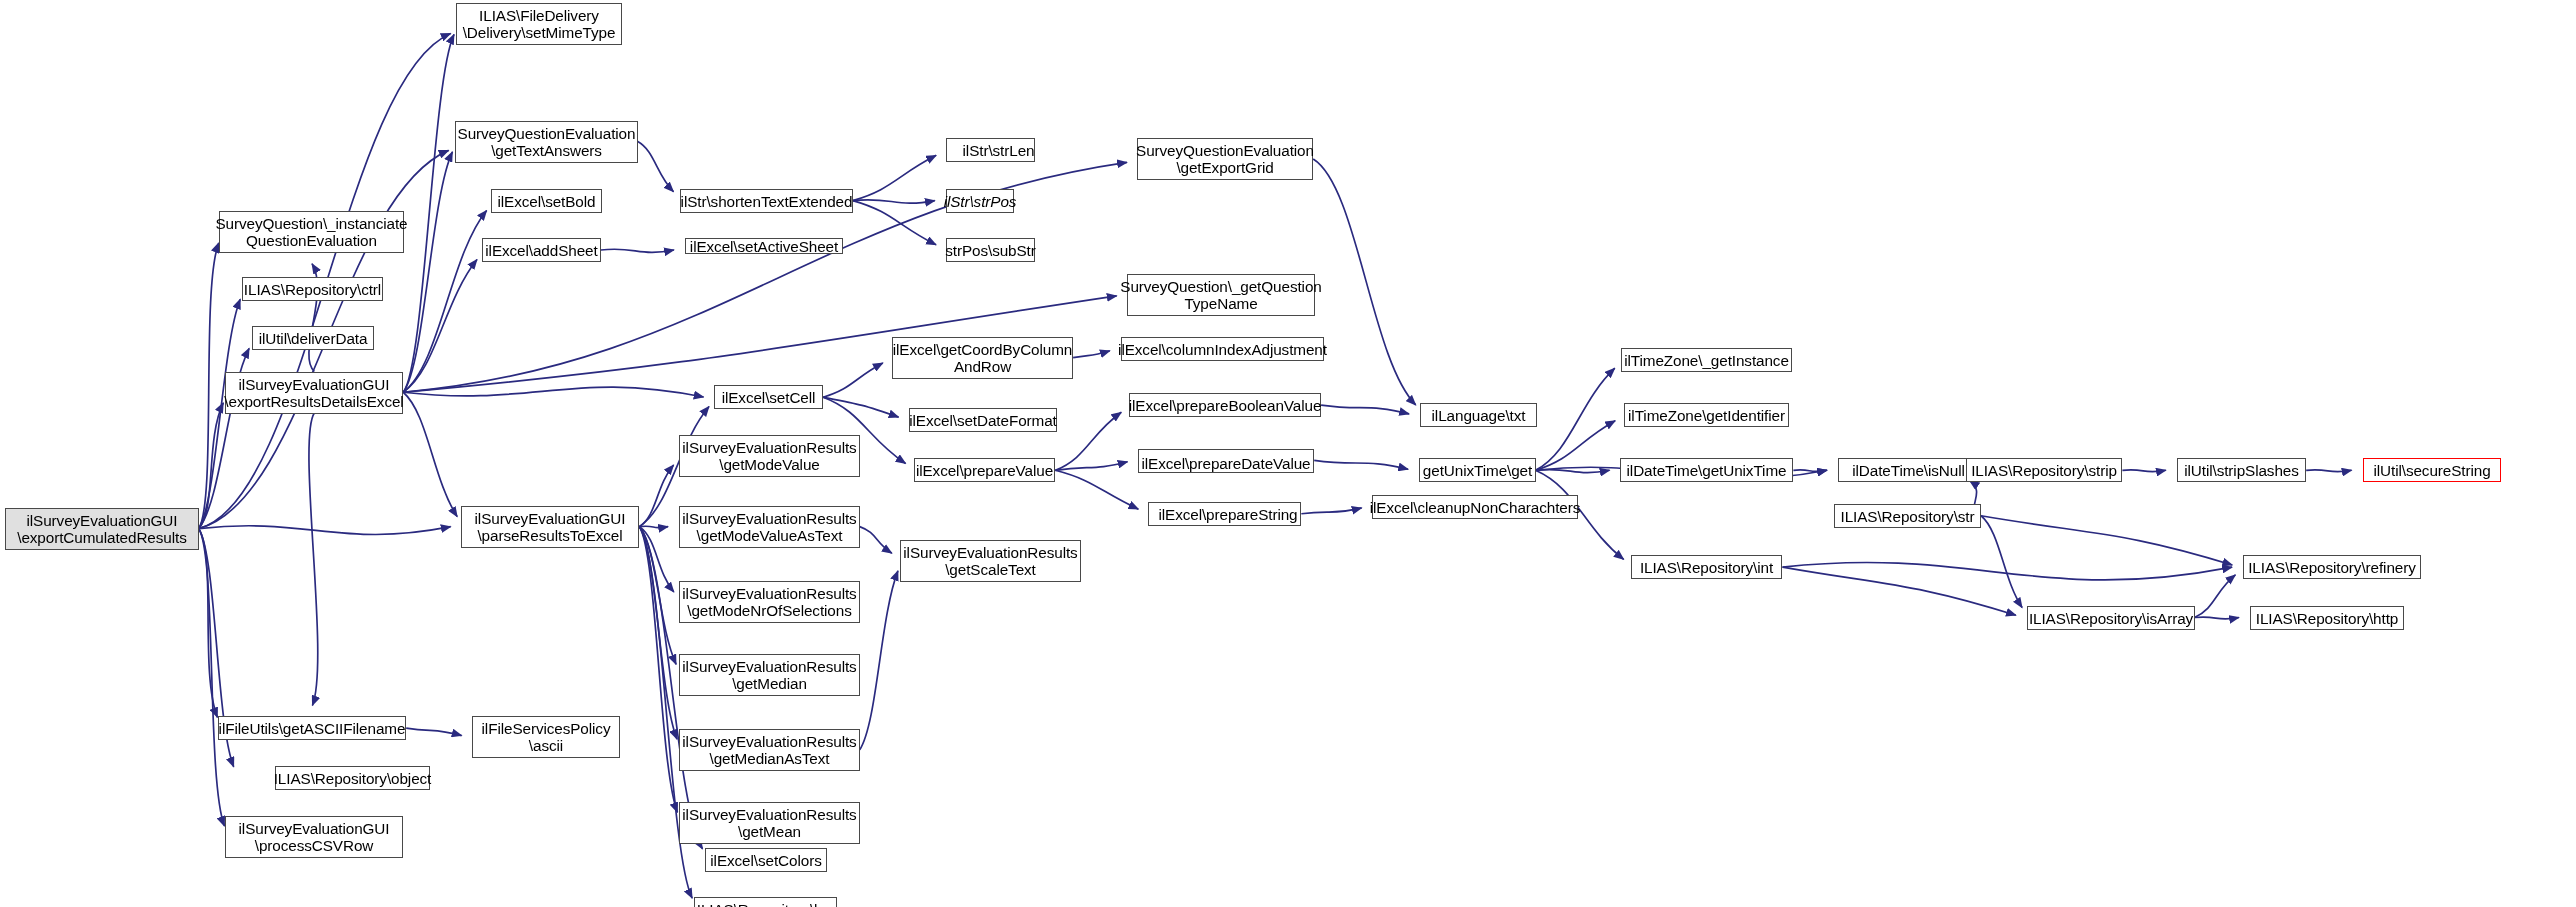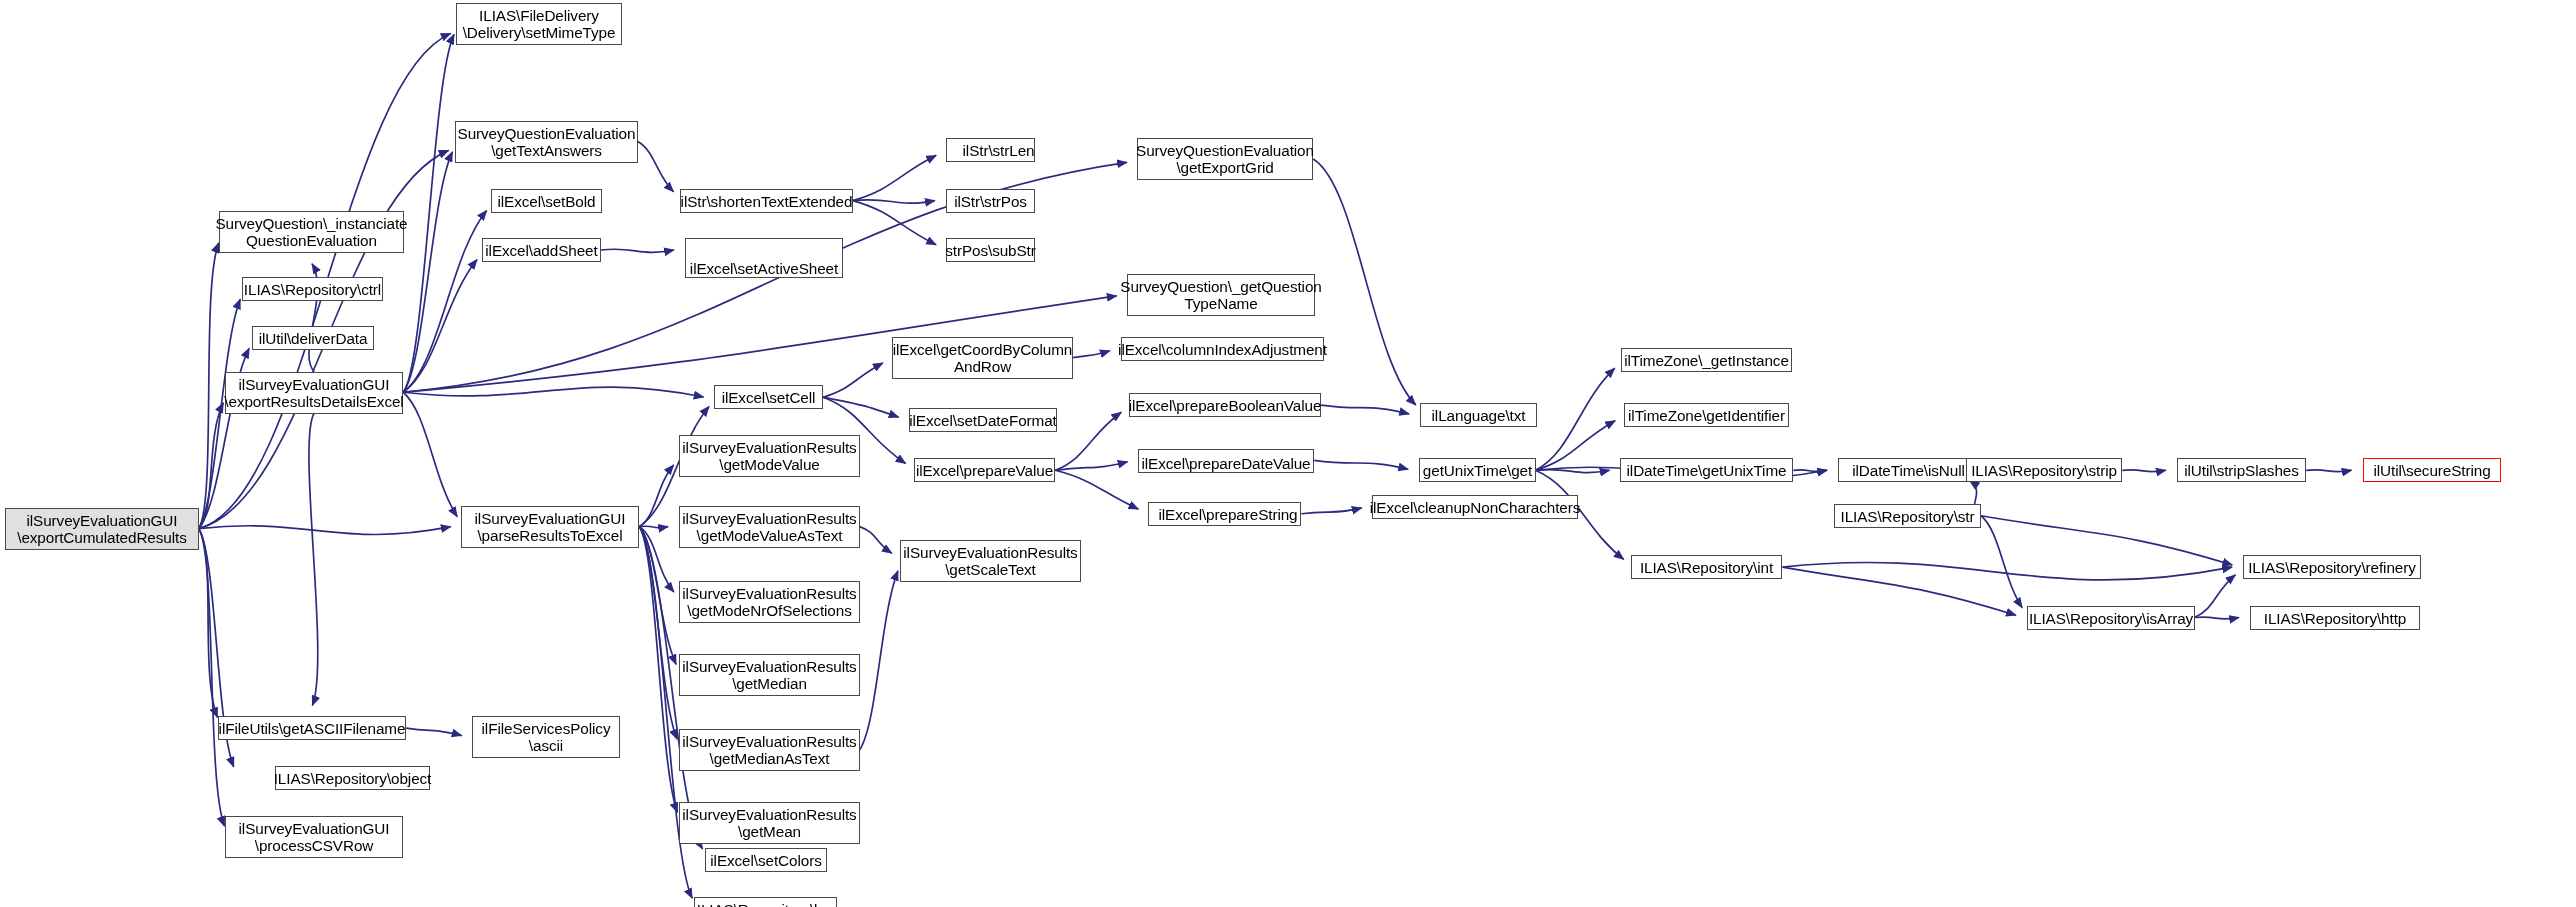--- a/index.html
+++ b/index.html
@@ -129,24 +129,24 @@
   <div id="nodes">
       <div class="node root" style="left: 5px; top: 508px; width: 194px; height: 42px;"><span>ilSurveyEvaluationGUI
 \exportCumulatedResults</span></div>
       <div class="node" style="left: 456px; top: 3px; width: 166px; height: 42px;"><span>ILIAS\FileDelivery
 \Delivery\setMimeType</span></div>
       <div class="node" style="left: 455px; top: 121px; width: 183px; height: 42px;"><span>SurveyQuestionEvaluation
 \getTextAnswers</span></div>
       <div class="node" style="left: 1137px; top: 138px; width: 176px; height: 42px;"><span>SurveyQuestionEvaluation
 \getExportGrid</span></div>
       <div class="node" style="left: 946px; top: 138px; width: 89px; height: 24px; padding-left: 16px;"><span>ilStr\strLen</span></div>
-      <div class="node" style="left: 946px; top: 189px; width: 89px; height: 24px;"><span>ilStr\strPos</span></div>
+      <div class="node" style="left: 946px; top: 189px; width: 68px; height: 24px; font-style: italic;"><span>ilStr\strPos</span></div>
       <div class="node" style="left: 946px; top: 238px; width: 89px; height: 24px;"><span>strPos\subStr</span></div>
       <div class="node" style="left: 680px; top: 189px; width: 173px; height: 24px;"><span>ilStr\shortenTextExtended</span></div>
-      <div class="node" style="left: 685px; top: 238px; width: 158px; height: 40px; align-items: flex-end;"><span>ilExcel\setActiveSheet</span></div>
+      <div class="node" style="left: 685px; top: 238px; width: 158px; height: 16px;"><span>ilExcel\setActiveSheet</span></div>
       <div class="node" style="left: 491px; top: 189px; width: 111px; height: 24px;"><span>ilExcel\setBold</span></div>
       <div class="node" style="left: 482px; top: 238px; width: 119px; height: 24px;"><span>ilExcel\addSheet</span></div>
       <div class="node" style="left: 219px; top: 211px; width: 185px; height: 42px;"><span>SurveyQuestion\_instanciate
 QuestionEvaluation</span></div>
       <div class="node" style="left: 242px; top: 277px; width: 141px; height: 24px;"><span>ILIAS\Repository\ctrl</span></div>
       <div class="node" style="left: 252px; top: 326px; width: 122px; height: 24px;"><span>ilUtil\deliverData</span></div>
       <div class="node" style="left: 225px; top: 372px; width: 178px; height: 42px;"><span>ilSurveyEvaluationGUI
 \exportResultsDetailsExcel</span></div>
       <div class="node" style="left: 1127px; top: 274px; width: 188px; height: 42px;"><span>SurveyQuestion\_getQuestion
 TypeName</span></div>
@@ -166,21 +166,21 @@
       <div class="node" style="left: 1624px; top: 403px; width: 165px; height: 24px;"><span>ilTimeZone\getIdentifier</span></div>
       <div class="node" style="left: 1620px; top: 458px; width: 173px; height: 24px;"><span>ilDateTime\getUnixTime</span></div>
       <div class="node" style="left: 1631px; top: 555px; width: 151px; height: 24px;"><span>ILIAS\Repository\int</span></div>
       <div class="node" style="left: 1838px; top: 458px; width: 141px; height: 24px;"><span>ilDateTime\isNull</span></div>
       <div class="node" style="left: 1834px; top: 504px; width: 147px; height: 24px;"><span>ILIAS\Repository\str</span></div>
       <div class="node" style="left: 1966px; top: 458px; width: 156px; height: 24px;"><span>ILIAS\Repository\strip</span></div>
       <div class="node" style="left: 2177px; top: 458px; width: 129px; height: 24px;"><span>ilUtil\stripSlashes</span></div>
       <div class="node highlight" style="left: 2363px; top: 458px; width: 138px; height: 24px;"><span>ilUtil\secureString</span></div>
       <div class="node" style="left: 2243px; top: 555px; width: 178px; height: 24px;"><span>ILIAS\Repository\refinery</span></div>
       <div class="node" style="left: 2027px; top: 606px; width: 168px; height: 24px;"><span>ILIAS\Repository\isArray</span></div>
-      <div class="node" style="left: 2250px; top: 606px; width: 170px; height: 24px; justify-content: center;"><span>ILIAS\Repository\http</span></div>
+      <div class="node" style="left: 2250px; top: 606px; width: 154px; height: 24px; justify-content: center;"><span>ILIAS\Repository\http</span></div>
       <div class="node" style="left: 461px; top: 506px; width: 178px; height: 42px;"><span>ilSurveyEvaluationGUI
 \parseResultsToExcel</span></div>
       <div class="node" style="left: 679px; top: 435px; width: 181px; height: 42px;"><span>ilSurveyEvaluationResults
 \getModeValue</span></div>
       <div class="node" style="left: 679px; top: 506px; width: 181px; height: 42px;"><span>ilSurveyEvaluationResults
 \getModeValueAsText</span></div>
       <div class="node" style="left: 679px; top: 581px; width: 181px; height: 42px;"><span>ilSurveyEvaluationResults
 \getModeNrOfSelections</span></div>
       <div class="node" style="left: 679px; top: 654px; width: 181px; height: 42px;"><span>ilSurveyEvaluationResults
 \getMedian</span></div>

